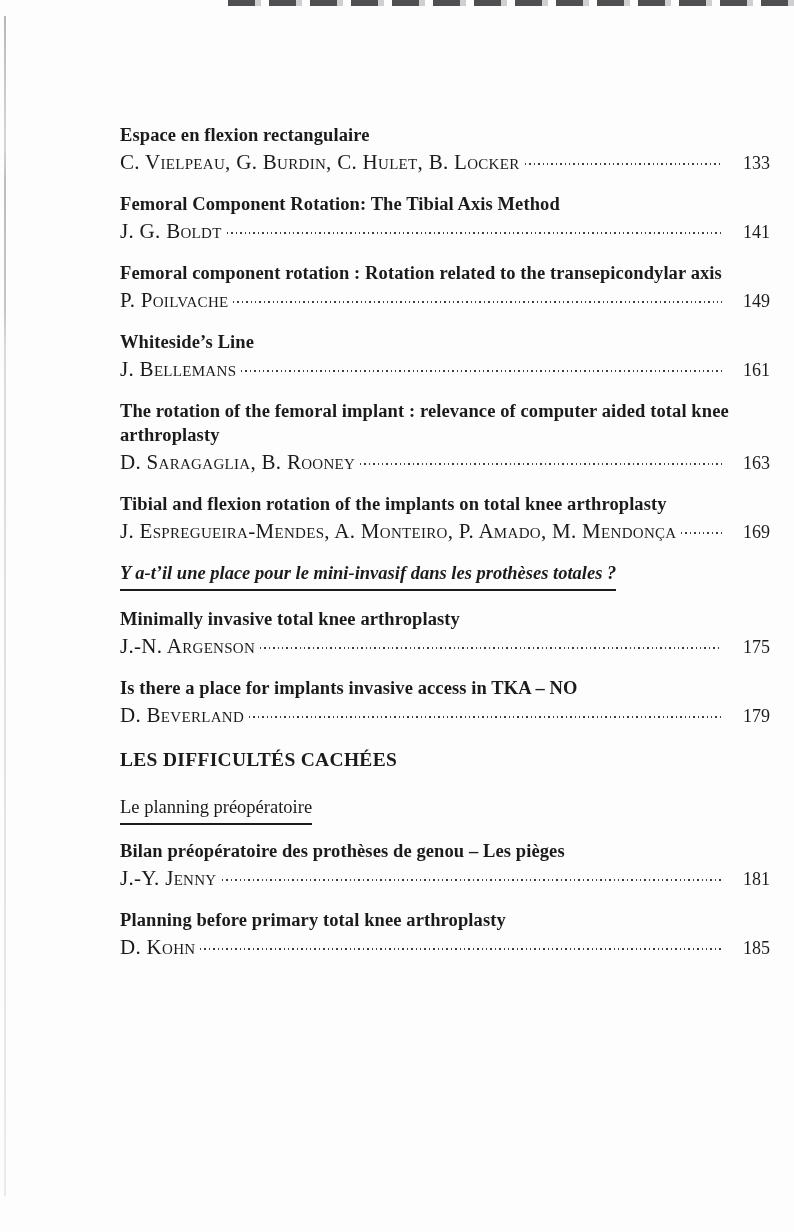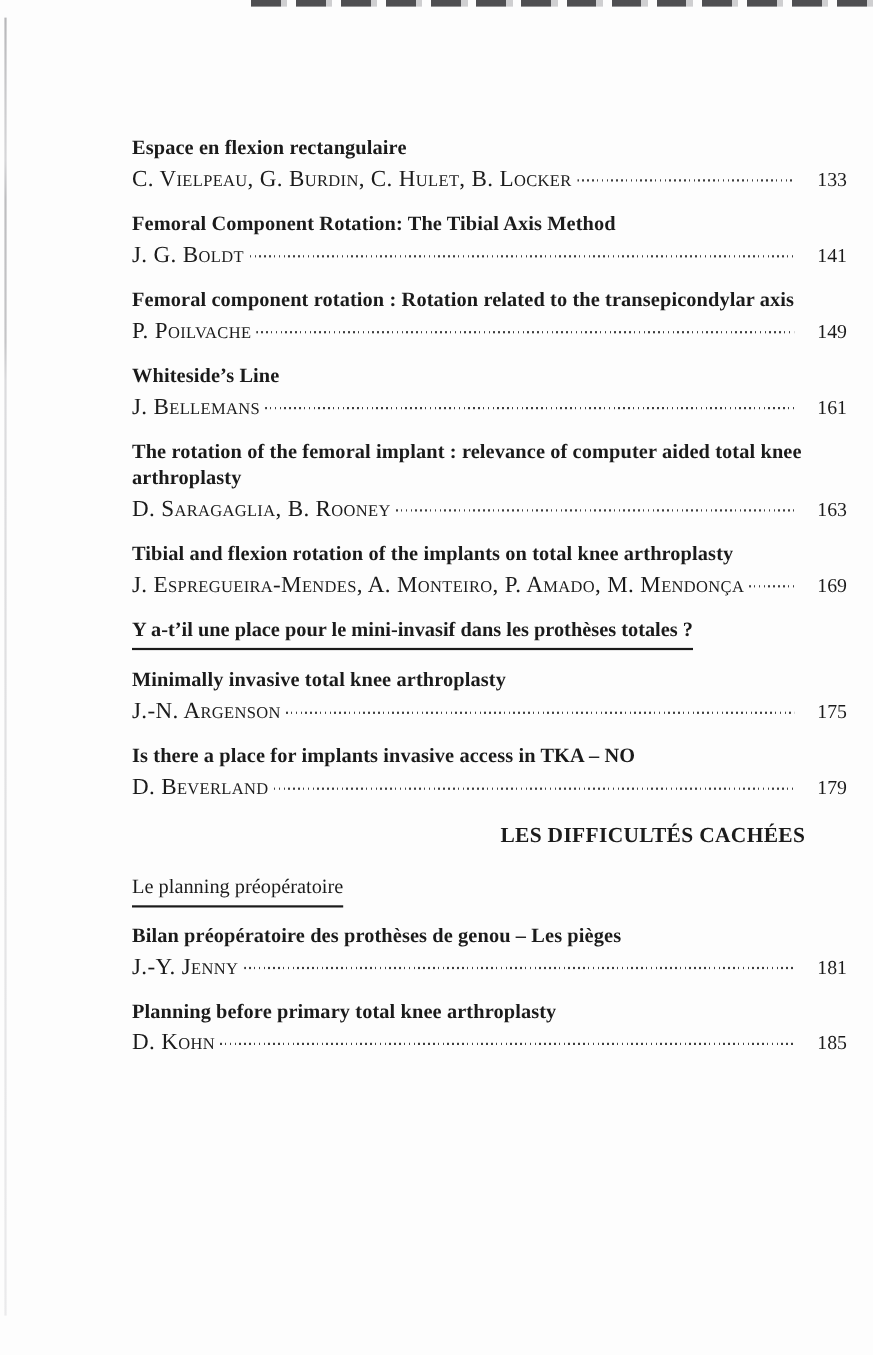--- a/index.html
+++ b/index.html
@@ -71,30 +71,31 @@
     text-align: right;
     font-size: 18px;
     flex: 0 0 auto;
   }
 
   .section-heading {
     margin: 24px 0 16px 0;
     font-weight: bold;
     font-size: 18.5px;
     line-height: 24px;
+    font-style: italic;
   }
   .section-heading .u, .sub-heading .u {
     display: inline-block;
     border-bottom: 2px solid #1b1b1b;
     padding-bottom: 4px;
   }
   .part-heading {
     margin: 26px 0 22px 0;
     width: 612px;
-    text-align: right;
+    text-align: left;
     font-weight: bold;
     font-size: 19.5px;
     line-height: 26px;
     letter-spacing: 0.3px;
   }
   .sub-heading {
     margin: 0 0 14px 0;
     font-weight: normal;
     font-size: 18.5px;
     line-height: 24px;

